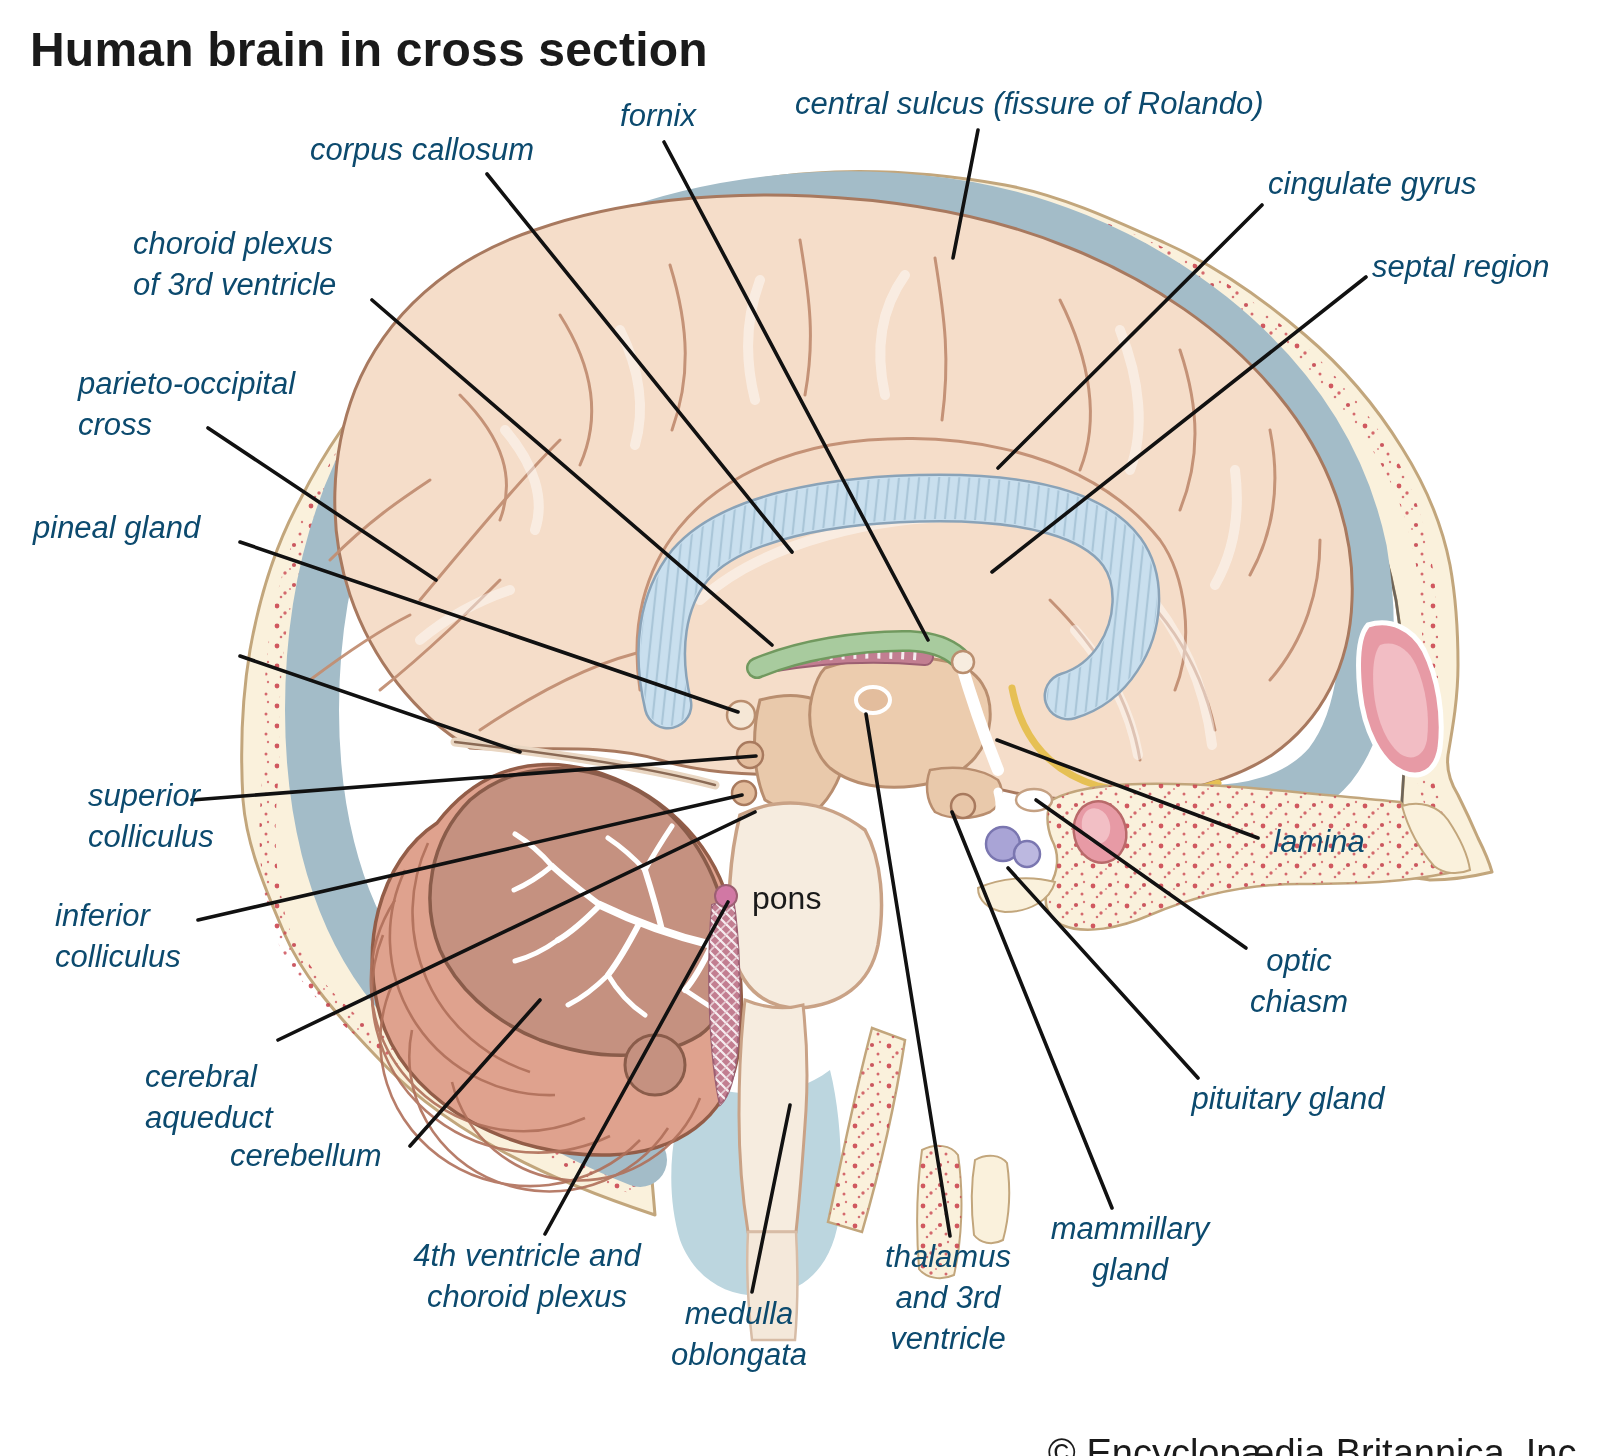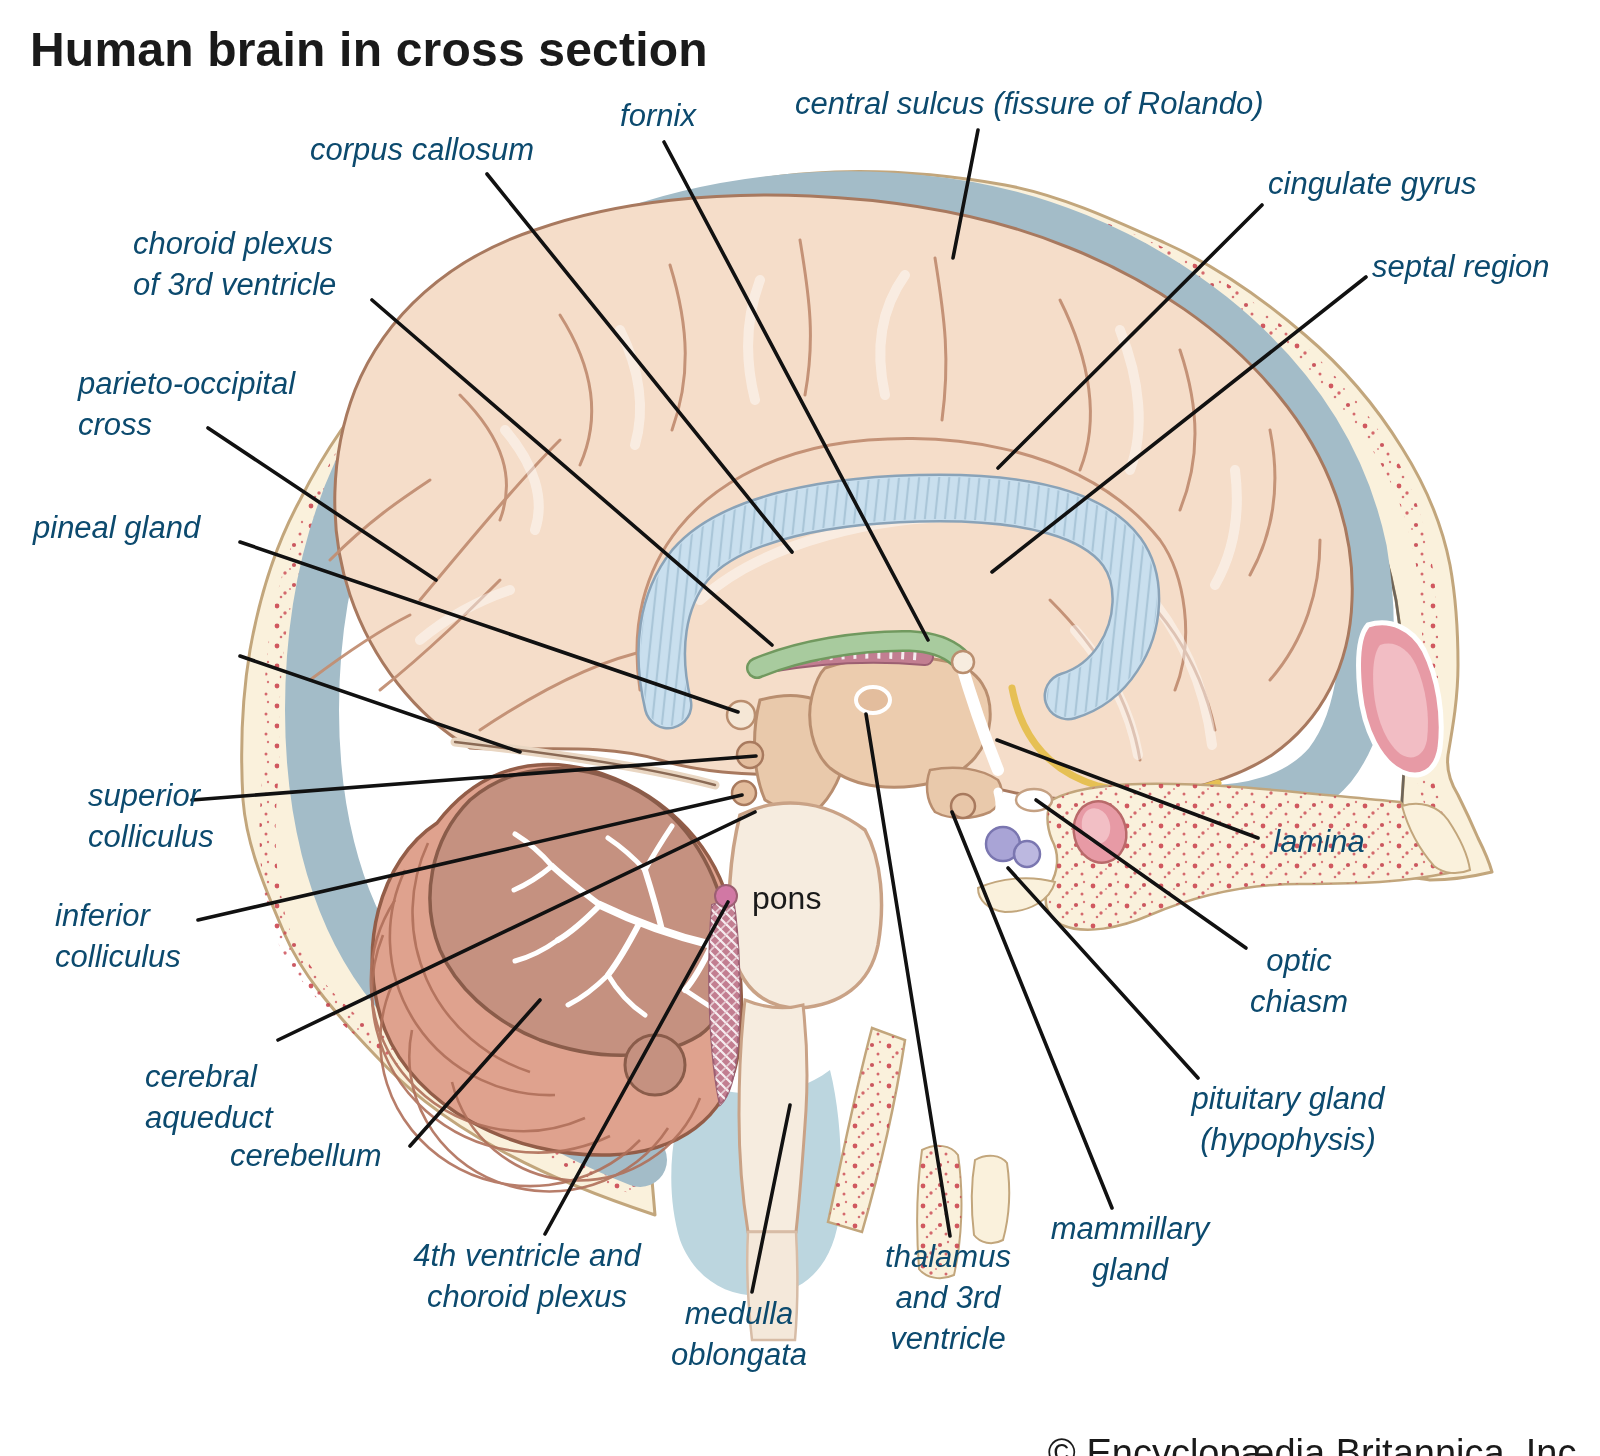--- a/index.html
+++ b/index.html
@@ -274,21 +274,20 @@
     <div>ventricle</div>
   </div>
 
   <div class="lbl center" style="left:1000px;top:1209px;width:260px;">
     <div>mammillary</div>
     <div>gland</div>
   </div>
 
   <div class="lbl center" style="left:1138px;top:1079px;width:300px;">
     <div>pituitary gland</div>
-    <div>(hypophysis)</div>
   </div>
 
   <div class="lbl center" style="left:1199px;top:941px;width:200px;">
     <div>optic</div>
     <div>chiasm</div>
   </div>
 
   <div class="lbl center" style="left:1199px;top:822px;width:240px;">
     <div>lamina</div>
   </div>

